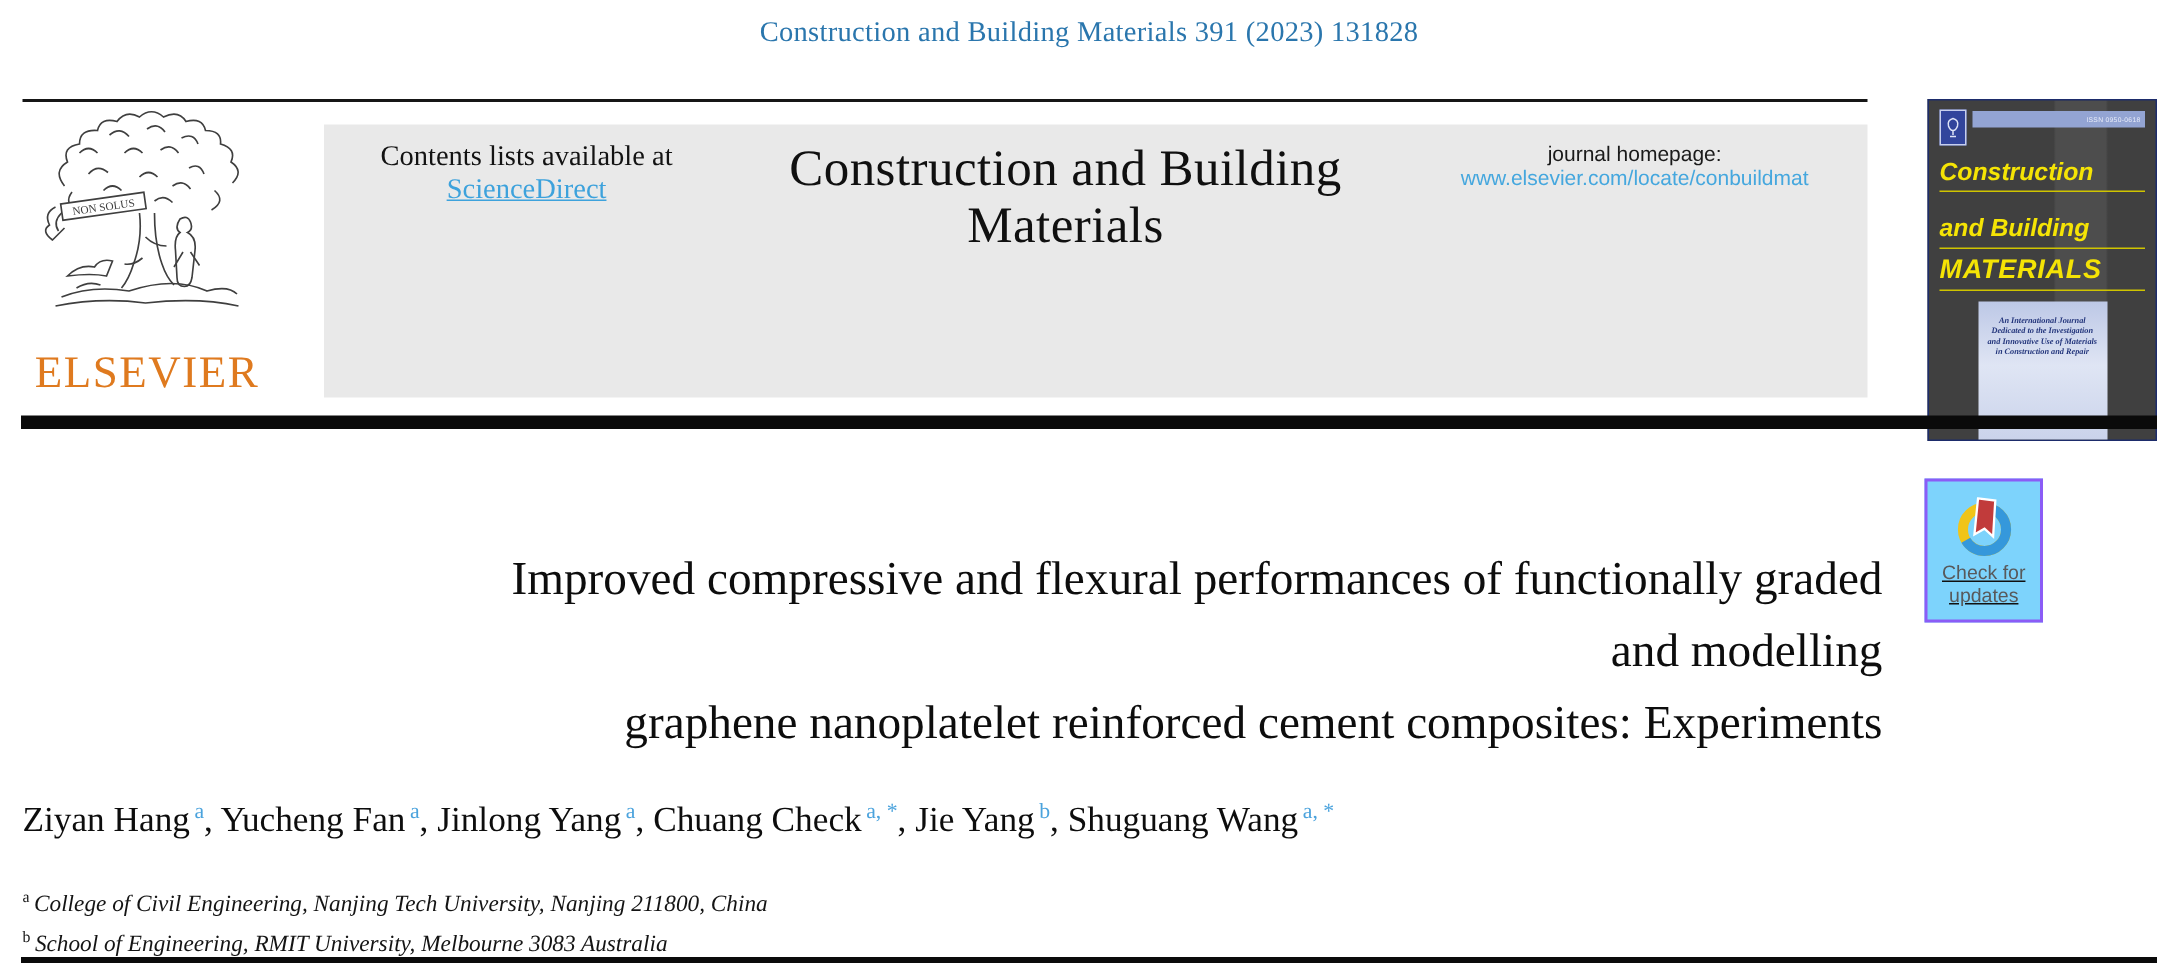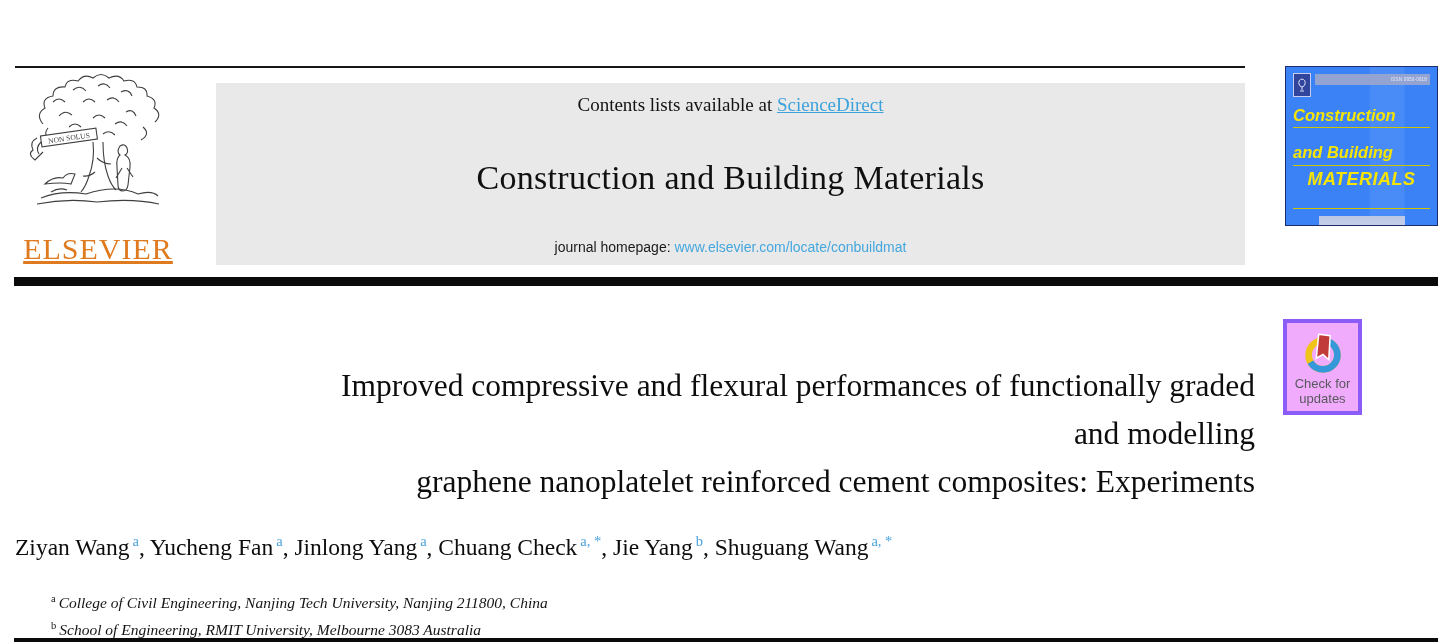--- a/index.html
+++ b/index.html
@@ -12,79 +12,80 @@
 
   
   .rule-top{position:absolute;left:15px;top:66px;width:1230px;height:2px;background:#161616;}
   .rule-thick{position:absolute;left:14px;top:277px;width:1424px;height:9px;background:#0a0a0a;}
   .rule-bottom{position:absolute;left:14px;top:638px;width:1424px;height:4px;background:#0a0a0a;}
 
   
   .elsevier{position:absolute;left:14px;top:72px;width:168px;height:194px;}
   .elsevier svg{display:block;margin:0 auto;}
   .elsevier-word{margin-top:2px;text-align:center;font-size:30px;color:#df7a1f;
-                 letter-spacing:1px;font-family:"Liberation Serif",serif;text-decoration:underline;}
+                 letter-spacing:1px;font-family:"Liberation Serif",serif;}
 
   
   .banner{position:absolute;left:216px;top:83px;width:1029px;height:182px;background:#e9e9e9;
-          display:flex;flex-direction:column;justify-content:space-between;
+          display:flex;flex-direction:row;justify-content:space-between;
           padding:11px 0 10px 0;box-sizing:border-box;text-align:center;}
   .contents-line{font-size:19px;color:#131313;}
   .sd-link{color:#3da2dc;}
   .journal-title{font-size:34px;color:#101010;letter-spacing:.3px;text-align:center;}
   .homepage-line{font-family:"Liberation Sans",sans-serif;font-size:14px;color:#1a1a1a;}
   .homepage-line a{color:#45a7de;text-decoration:none;}
 
   
-  .cover{position:absolute;left:1285px;top:66px;width:153px;height:160px;background:#3b82f6;
+  .cover{position:absolute;left:1285px;top:66px;width:153px;height:228px;background:#404040;
          border:1px solid #1d2c6b;box-sizing:border-box;overflow:hidden;
          font-family:"Liberation Sans",sans-serif;}
   .cover-inner{position:relative;width:100%;height:100%;padding:6px 7px;box-sizing:border-box;
          background:linear-gradient(90deg, rgba(255,255,255,0) 55%, rgba(255,255,255,.07) 56%, rgba(255,255,255,.07) 78%, rgba(255,255,255,0) 79%);}
   .cover-head{display:flex;align-items:flex-start;gap:4px;}
   .cover-minilogo{width:16px;height:22px;border:1px solid #c7cfed;background:#32459c;flex:0 0 auto;
                   display:flex;align-items:center;justify-content:center;}
   .cover-minilogo svg{display:block;}
   .cover-issnbar{flex:1;height:11px;background:#93a4d3;margin-top:1px;
                  display:flex;align-items:center;justify-content:flex-end;padding-right:3px;}
   .cover-issn{font-size:4.5px;color:#e8ecfa;letter-spacing:.2px;}
   .cover-t1{margin-top:9px;font-size:16.5px;font-weight:bold;font-style:italic;color:#f5e405;
             padding-bottom:2px;border-bottom:1px solid #cfc400;}
   .cover-t2{margin-top:15px;font-size:16.5px;font-weight:bold;font-style:italic;color:#f5e405;
             padding-bottom:3px;border-bottom:1px solid #cfc400;}
   .cover-t3{margin-top:3px;font-size:18px;font-weight:bold;font-style:italic;color:#f5e405;
-            text-align:center;letter-spacing:.5px;padding-bottom:18px;border-bottom:1px solid #cfc400;}
+            letter-spacing:.5px;padding-bottom:3px;border-bottom:1px solid #cfc400;}
   .cover-panel{width:86px;height:95px;margin:7px auto 0 auto;
                background:linear-gradient(180deg,#bdc8e6 0%,#dfe5f4 45%,#c9d2ea 100%);
                display:flex;flex-direction:column;align-items:center;box-sizing:border-box;
                padding:10px 5px 5px 5px;}
   .cover-sub{font-family:"Liberation Serif",serif;font-style:italic;font-weight:bold;
              font-size:5.5px;line-height:7px;text-align:center;color:#24367c;}
 
   
-  .badge{position:absolute;left:1283px;top:319px;width:79px;height:96px;background:#f0abfc;
-         border:4px solid #8b5cf6;box-sizing:border-box;text-align:center;cursor:pointer;}
+  .badge{position:absolute;left:1283px;top:319px;width:79px;height:96px;background:#7dd3fc;
+         border:2px solid #8b5cf6;box-sizing:border-box;text-align:center;cursor:pointer;text-decoration:underline;}
   .badge svg{display:block;margin:7px auto 0 auto;}
   .badge-text{font-family:"Liberation Sans",sans-serif;font-size:13px;line-height:15px;
               color:#58595b;font-weight:500;}
 
   
   .art-title{position:absolute;left:15px;top:362px;width:1240px;
              font-size:31.5px;line-height:48px;color:#0d0d0d;text-align:right;}
   .authors{position:absolute;left:15px;top:534px;width:1260px;font-size:23.5px;color:#0d0d0d;}
   .authors sup{font-size:14.5px;color:#4ba3dd;margin-left:3px;line-height:0;}
   .affils{position:absolute;left:15px;top:588px;width:1000px;font-size:15.5px;line-height:22.5px;
-          font-style:italic;color:#141414;margin-left:36px;}
+          font-style:italic;color:#141414;}
   .affils sup{font-style:normal;font-size:10.5px;margin-right:3px;color:#141414;}
 </style>
 </head>
 <body>
 
 <div class="page">
 
+  <div class="citation">Construction and Building Materials 391 (2023) 131828</div>
 
   <div class="rule-top"></div>
 
   <div class="elsevier">
     <svg width="150" height="158" viewBox="0 0 150 158">
       <g fill="none" stroke="#3f3f3f" stroke-width="1.1">
 
         <path d="M20,52 q-8,-10 2,-16 q-4,-10 8,-12 q0,-10 12,-9 q2,-9 13,-6 q6,-8 15,-3 q8,-7 16,0 q10,-5 15,3 q11,-3 13,6 q11,0 10,9 q11,3 7,12 q9,6 1,14"></path>
         <path d="M25,56 q-6,8 4,12 M120,55 q8,7 -2,13"></path>
         <path d="M30,30 q6,-6 12,0 M50,18 q7,-6 13,1 M75,14 q7,-5 12,2 M98,20 q8,-4 11,4 M36,44 q6,-7 13,-1 M60,30 q6,-6 12,0 M84,28 q7,-5 12,2 M103,40 q7,-4 10,4 M46,55 q6,-6 12,0 M70,46 q6,-6 12,0 M92,52 q7,-5 12,2 M58,64 q6,-6 12,0 M80,62 q6,-5 12,1"></path>
@@ -150,21 +151,21 @@
     </div>
   </div>
 
   <div class="art-title">
     <div>Improved compressive and flexural performances of functionally graded</div>
     <div>and modelling</div>
     <div>graphene nanoplatelet reinforced cement composites: Experiments</div>
   </div>
 
   <div class="authors">
-    <span><span>Ziyan Wang</span><sup>a</sup><span>, </span></span><span><span>Yucheng Fan</span><sup>a</sup><span>, </span></span><span><span>Jinlong Yang</span><sup>a</sup><span>, </span></span><span><span>Chuang Check</span><sup>a, *</sup><span>, </span></span><span><span>Jie Yang</span><sup>b</sup><span>, </span></span><span><span>Shuguang Wang</span><sup>a, *</sup></span>
+    <span><span>Ziyan Hang</span><sup>a</sup><span>, </span></span><span><span>Yucheng Fan</span><sup>a</sup><span>, </span></span><span><span>Jinlong Yang</span><sup>a</sup><span>, </span></span><span><span>Chuang Check</span><sup>a, *</sup><span>, </span></span><span><span>Jie Yang</span><sup>b</sup><span>, </span></span><span><span>Shuguang Wang</span><sup>a, *</sup></span>
   </div>
 
   <div class="affils">
     <div><sup>a</sup><span>College of Civil Engineering, Nanjing Tech University, Nanjing 211800, China</span></div>
     <div><sup>b</sup><span>School of Engineering, RMIT University, Melbourne 3083 Australia</span></div>
   </div>
 
   <div class="rule-bottom"></div>
 
 </div>

